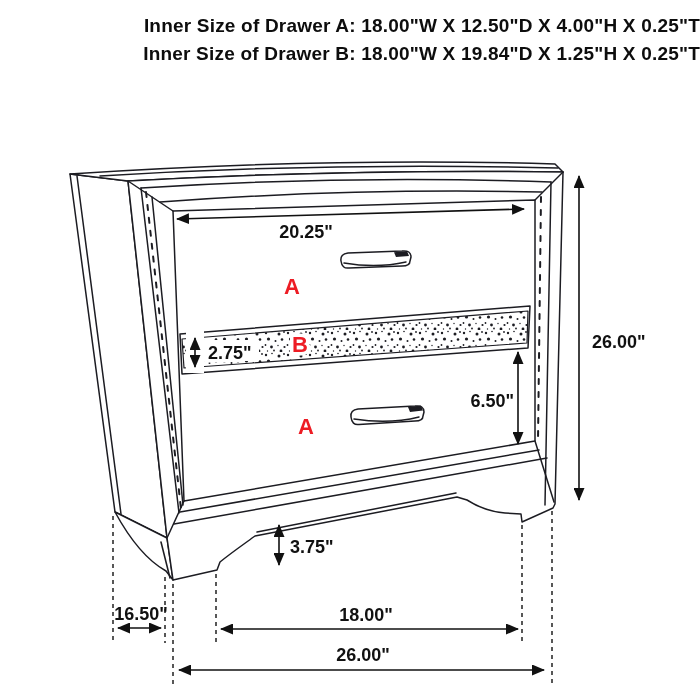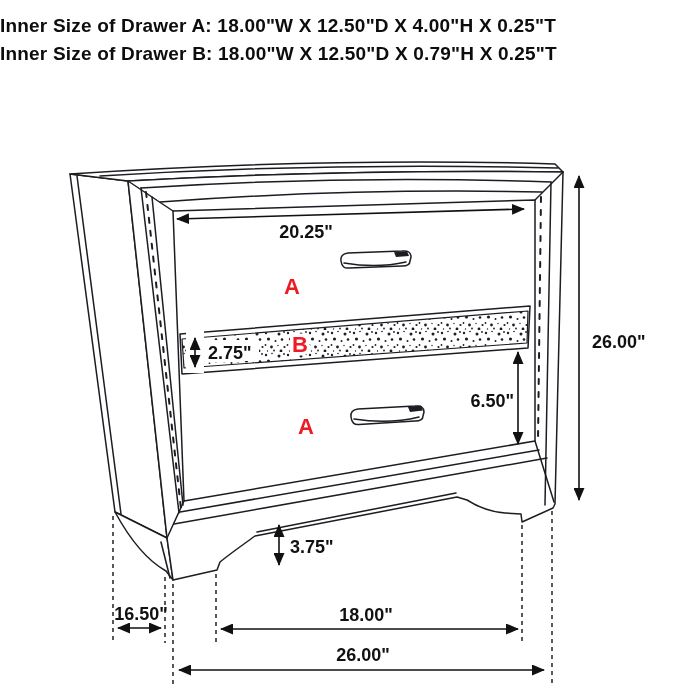--- a/index.html
+++ b/index.html
@@ -1,36 +1,36 @@
 <!DOCTYPE html>
 <html><head>
 <meta charset="utf-8">
 <style>
   html,body{margin:0;padding:0;background:#fff;}
   .page{position:relative;width:700px;height:700px;background:#fff;overflow:hidden;
         font-family:"Liberation Sans",sans-serif;}
-  .hdr{position:absolute;top:12px;left:0;width:700px;text-align:left;
+  .hdr{position:absolute;top:12px;left:0;width:700px;text-align:right;
        font-weight:bold;font-size:19px;line-height:28px;color:#0d0d0d;letter-spacing:0.2px;}
   svg{position:absolute;top:0;left:0;}
   .draw{stroke:#1c1c22;fill:none;stroke-width:1.5;stroke-linejoin:round;stroke-linecap:round;}
   .dimln{stroke:#111;stroke-width:1.6;fill:none;}
   .dimtx{font-family:"Liberation Sans",sans-serif;font-weight:bold;font-size:18px;fill:#111;}
   .halo{paint-order:stroke;stroke:#fff;stroke-width:7px;stroke-linejoin:round;}
   .redlab{font-family:"Liberation Sans",sans-serif;font-weight:bold;font-size:22px;fill:#ed1c24;}
   .dash{stroke:#111;stroke-width:1.4;fill:none;stroke-dasharray:4 4;}
   .hatch{stroke:#1c1c22;stroke-width:2;fill:none;stroke-dasharray:5 8;}
 </style>
 </head>
 <body>
 
 <div class="page">
 
   <div class="hdr">
     <div>Inner Size of Drawer A: 18.00"W X 12.50"D X 4.00"H X 0.25"T</div>
-    <div>Inner Size of Drawer B: 18.00"W X 12.50"D X 0.79"H X 0.25"T</div>
+    <div>Inner Size of Drawer B: 18.00"W X 19.84"D X 1.25"H X 0.25"T</div>
   </div>
 
   <svg width="700" height="700" viewBox="0 0 700 700">
     <defs>
       <marker id="arr" markerUnits="userSpaceOnUse" markerWidth="13" markerHeight="11" refX="12" refY="5.5" orient="auto-start-reverse">
         <path d="M0,0 L13,5.5 L0,11 Z" fill="#111"></path>
       </marker>
       <pattern id="speck" width="22" height="22" patternUnits="userSpaceOnUse">
         <rect width="22" height="22" fill="#fff"></rect>
         <g fill="#1c1c22">

